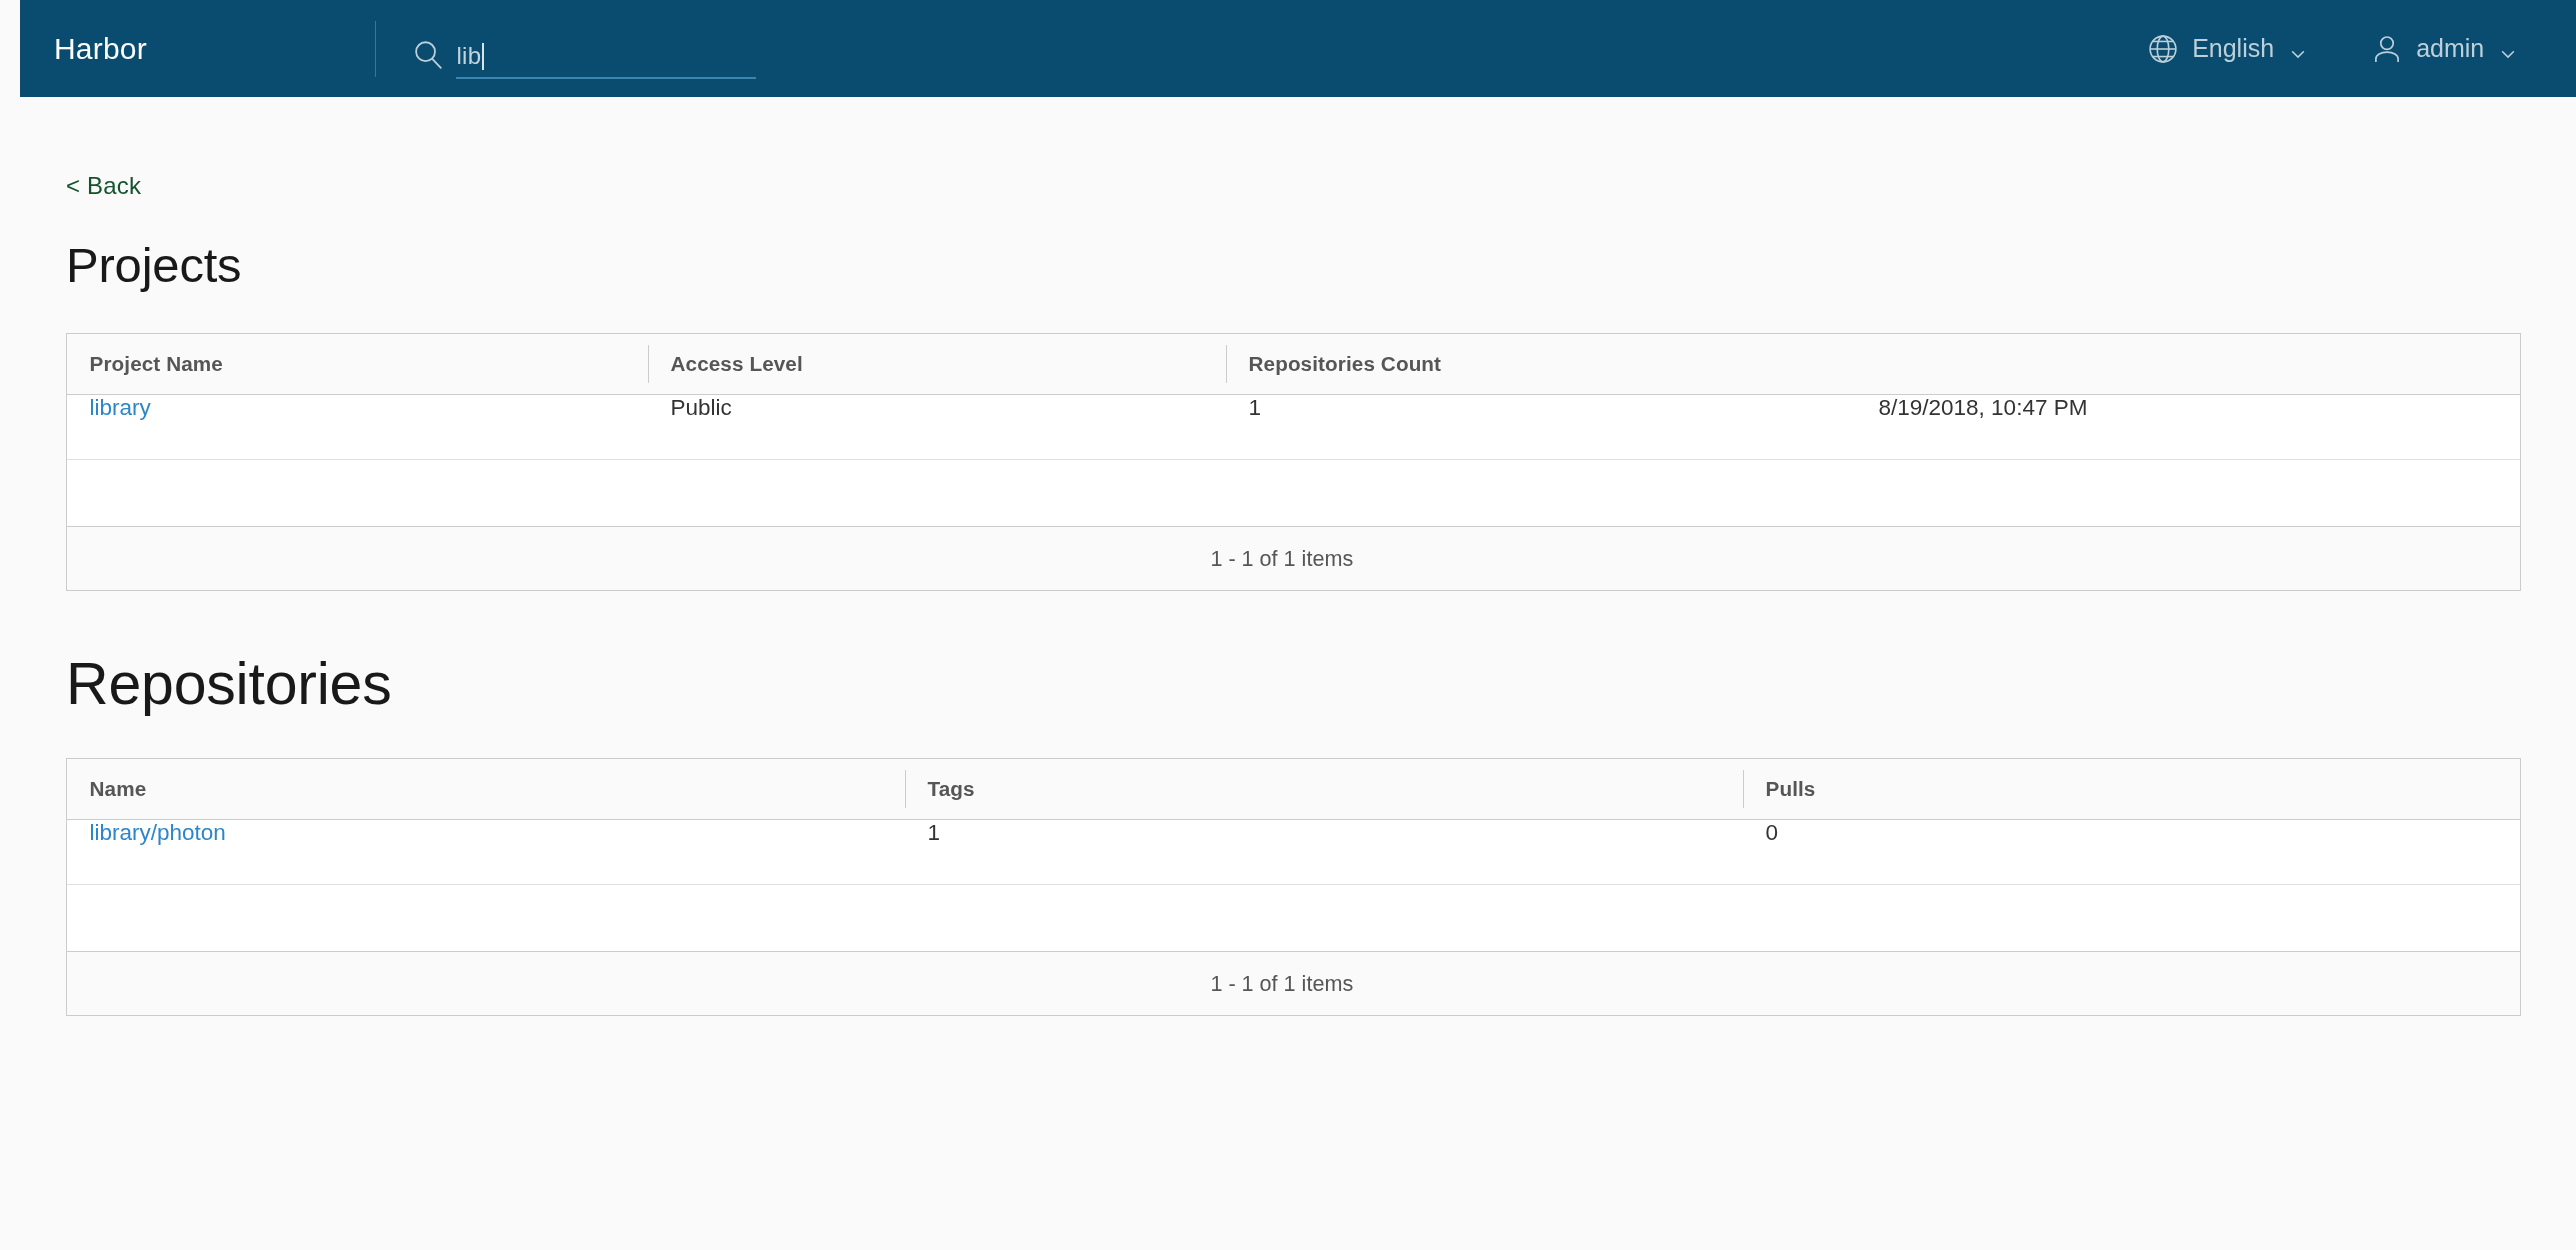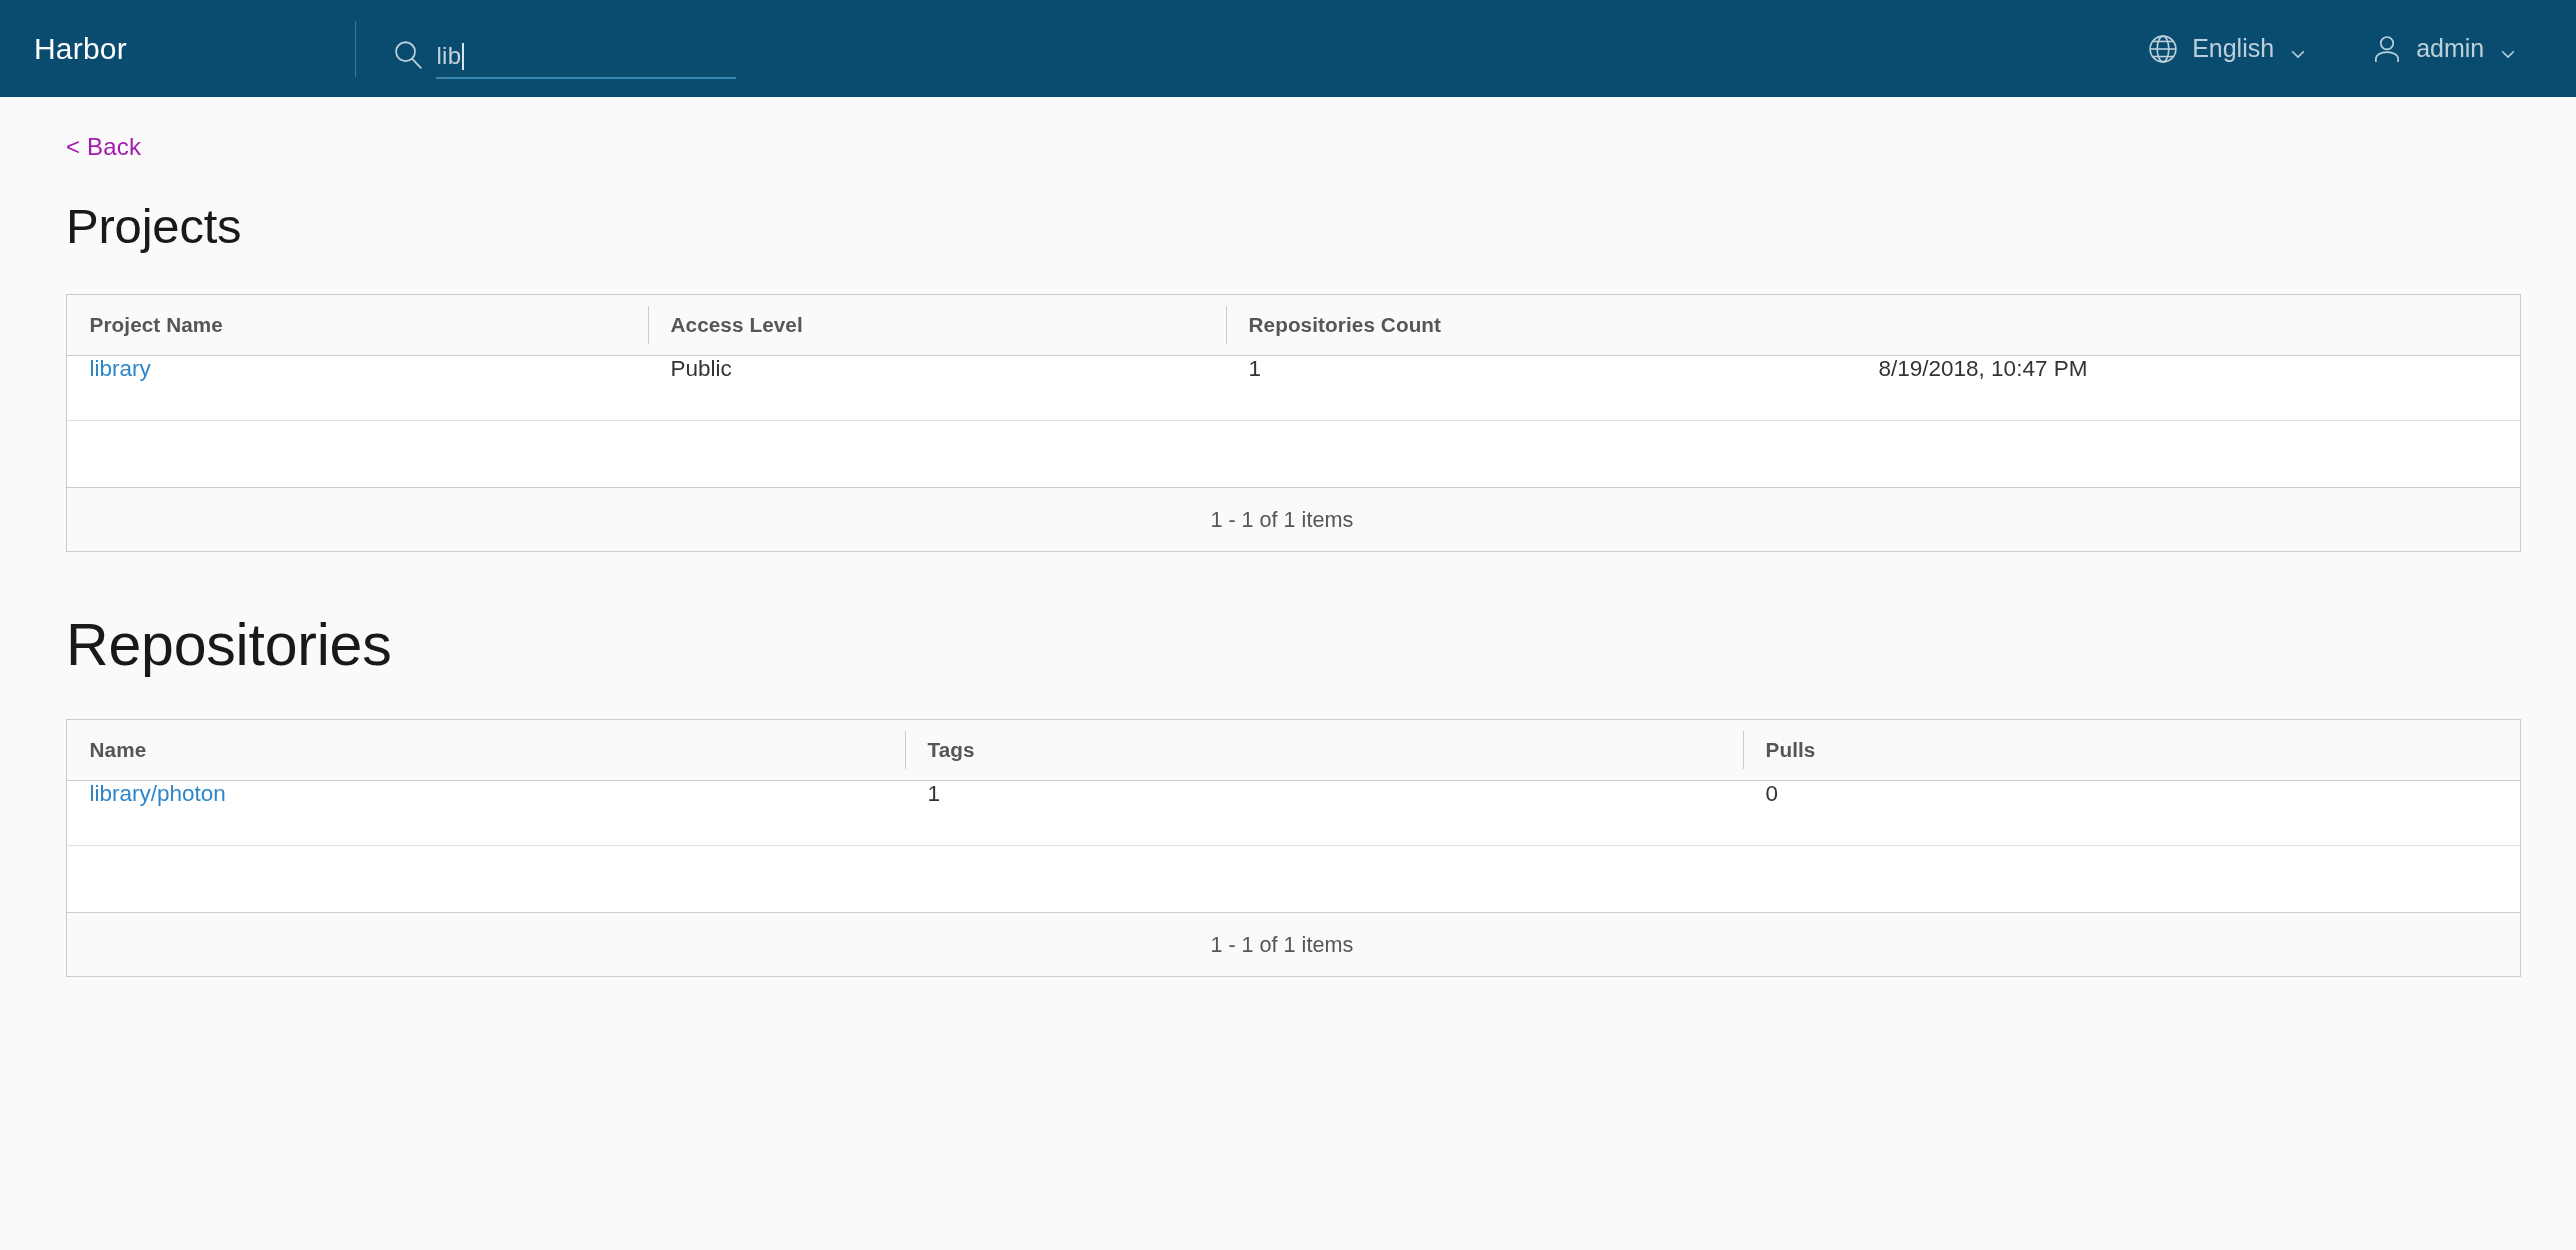--- a/index.html
+++ b/index.html
@@ -13,20 +13,21 @@
   }
 
   
   .header {
     position: relative;
     height: 97px;
     background: #0a4c6f;
     display: flex;
     align-items: center;
     padding: 0 36px 0 0;
+    margin-left: 20px;
   }
 
   .brand {
     width: 359px;
     padding-left: 34px;
     color: #ffffff;
     font-size: 30px;
     letter-spacing: 0.2px;
     font-weight: 400;
     display: flex;
@@ -115,22 +116,22 @@
     margin-left: 1.8px;
   }
 
   
   .content {
     padding: 0 0 0 66px;
   }
 
   .back-link {
     display: inline-block;
-    margin-top: 36px;
-    color: #a21caf;
+    margin-top: 75px;
+    color: #14532d;
     font-size: 24px;
     cursor: pointer;
     letter-spacing: 0.2px;
   }
 
   .page-title {
     margin-top: 37px;
     font-size: 49px;
     font-weight: 400;
     color: #191919;

